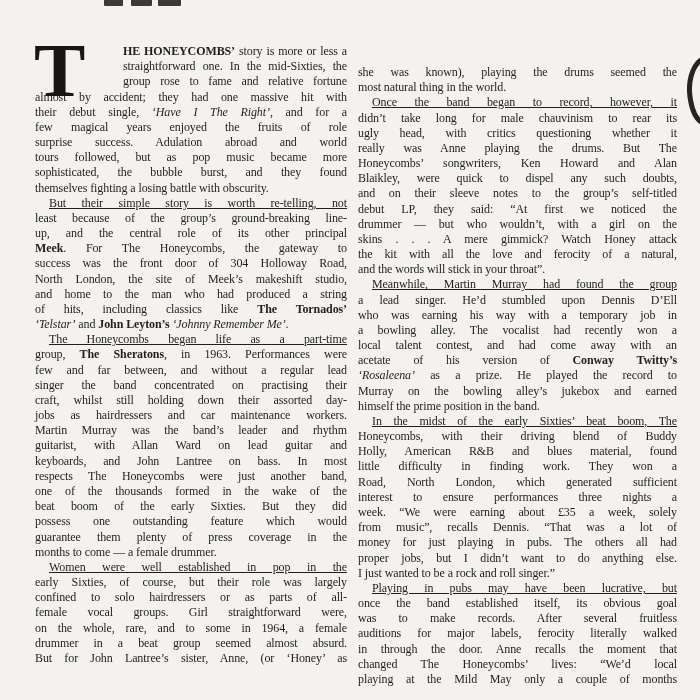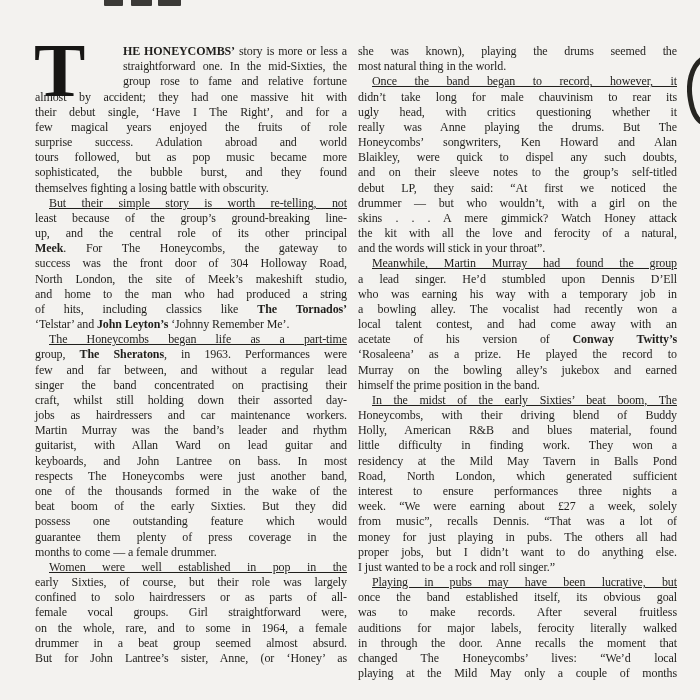--- a/index.html
+++ b/index.html
@@ -8,34 +8,34 @@
     font-family:"Liberation Serif","DejaVu Serif",serif;
     background:#e9e8e5;
   }
   .page{
     position:absolute;left:0;top:0;width:700px;height:700px;
     background:#f3f2ef;
     color:#201f1c;
   }
   .col{position:absolute;top:44px;}
   #col-left{left:35px;width:312px;}
-  #col-right{left:358px;width:319px;}
+  #col-right{left:358px;width:319px;margin-top:21px;}
   .line{
     font-size:12px;
     line-height:15.17px;
     letter-spacing:-0.1px;
     text-align:justify;
     text-align-last:justify;
     white-space:normal;
   }
   .line.end{text-align-last:left;}
   .line.in{padding-left:14px;text-decoration:underline;}
   .line.dc{padding-left:88px;}
   .b{font-weight:bold;}
-  .i{}
+  .i{font-style:italic;}
   .dropcap{
     position:absolute;left:-1px;top:-2px;
     font-weight:bold;font-size:77px;line-height:56px;
     color:#171614;
   }
   .top-mark{
     position:absolute;top:0;height:6px;
     background:#3b3a37;border-radius:0 0 1px 1px;
   }
   .edge-mark{position:absolute;left:687px;top:54px;}
@@ -121,24 +121,23 @@
       <div class="line"><span>a bowling alley. The vocalist had recently won a</span></div>
       <div class="line"><span>local talent contest, and had come away with an</span></div>
       <div class="line"><span>acetate of his version of </span><span class="b">Conway Twitty’s</span></div>
       <div class="line"><span class="i">‘Rosaleena’</span><span> as a prize. He played the record to</span></div>
       <div class="line"><span>Murray on the bowling alley’s jukebox and earned</span></div>
       <div class="line end"><span>himself the prime position in the band.</span></div>
       <div class="line in"><span>In the midst of the early Sixties’ beat boom, The</span></div>
       <div class="line"><span>Honeycombs, with their driving blend of Buddy</span></div>
       <div class="line"><span>Holly, American R&amp;B and blues material, found</span></div>
       <div class="line"><span>little difficulty in finding work. They won a</span></div>
-      <div class="line"><span>residency at the Mild May Tavern in Balls Pond</span></div>
       <div class="line"><span>Road, North London, which generated sufficient</span></div>
       <div class="line"><span>interest to ensure performances three nights a</span></div>
-      <div class="line"><span>week. “We were earning about £27 a week, solely</span></div>
+      <div class="line"><span>week. “We were earning about £35 a week, solely</span></div>
       <div class="line"><span>from music”, recalls Dennis. “That was a lot of</span></div>
       <div class="line"><span>money for just playing in pubs. The others all had</span></div>
       <div class="line"><span>proper jobs, but I didn’t want to do anything else.</span></div>
       <div class="line end"><span>I just wanted to be a rock and roll singer.”</span></div>
       <div class="line in"><span>Playing in pubs may have been lucrative, but</span></div>
       <div class="line"><span>once the band established itself, its obvious goal</span></div>
       <div class="line"><span>was to make records. After several fruitless</span></div>
       <div class="line"><span>auditions for major labels, ferocity literally walked</span></div>
       <div class="line"><span>in through the door. Anne recalls the moment that</span></div>
       <div class="line"><span>changed The Honeycombs’ lives: “We’d local</span></div>

